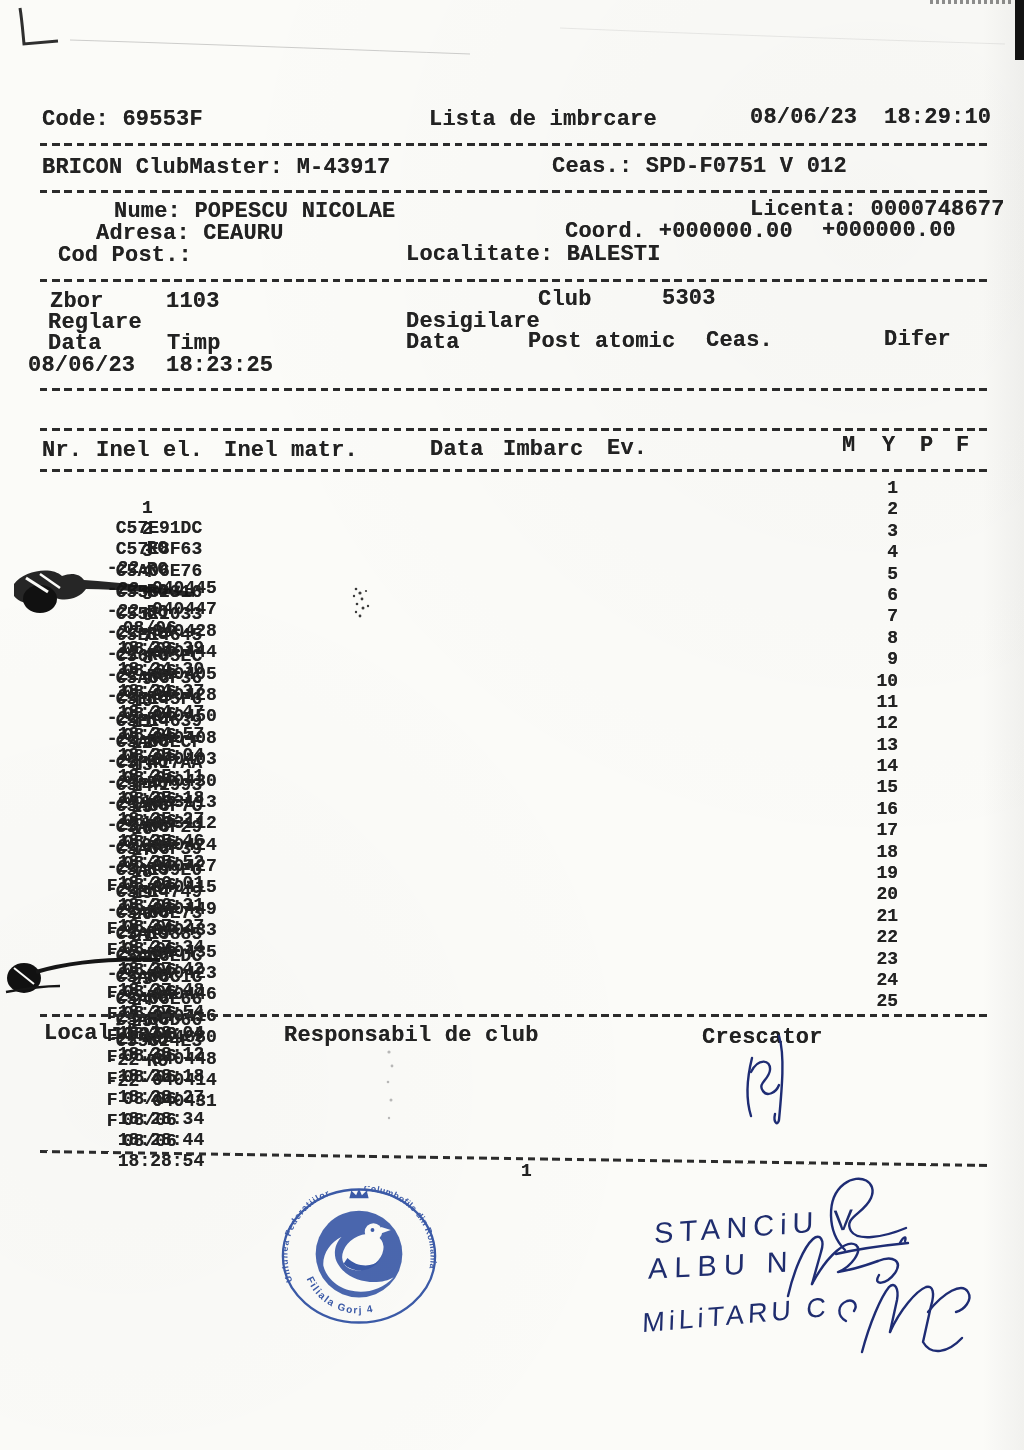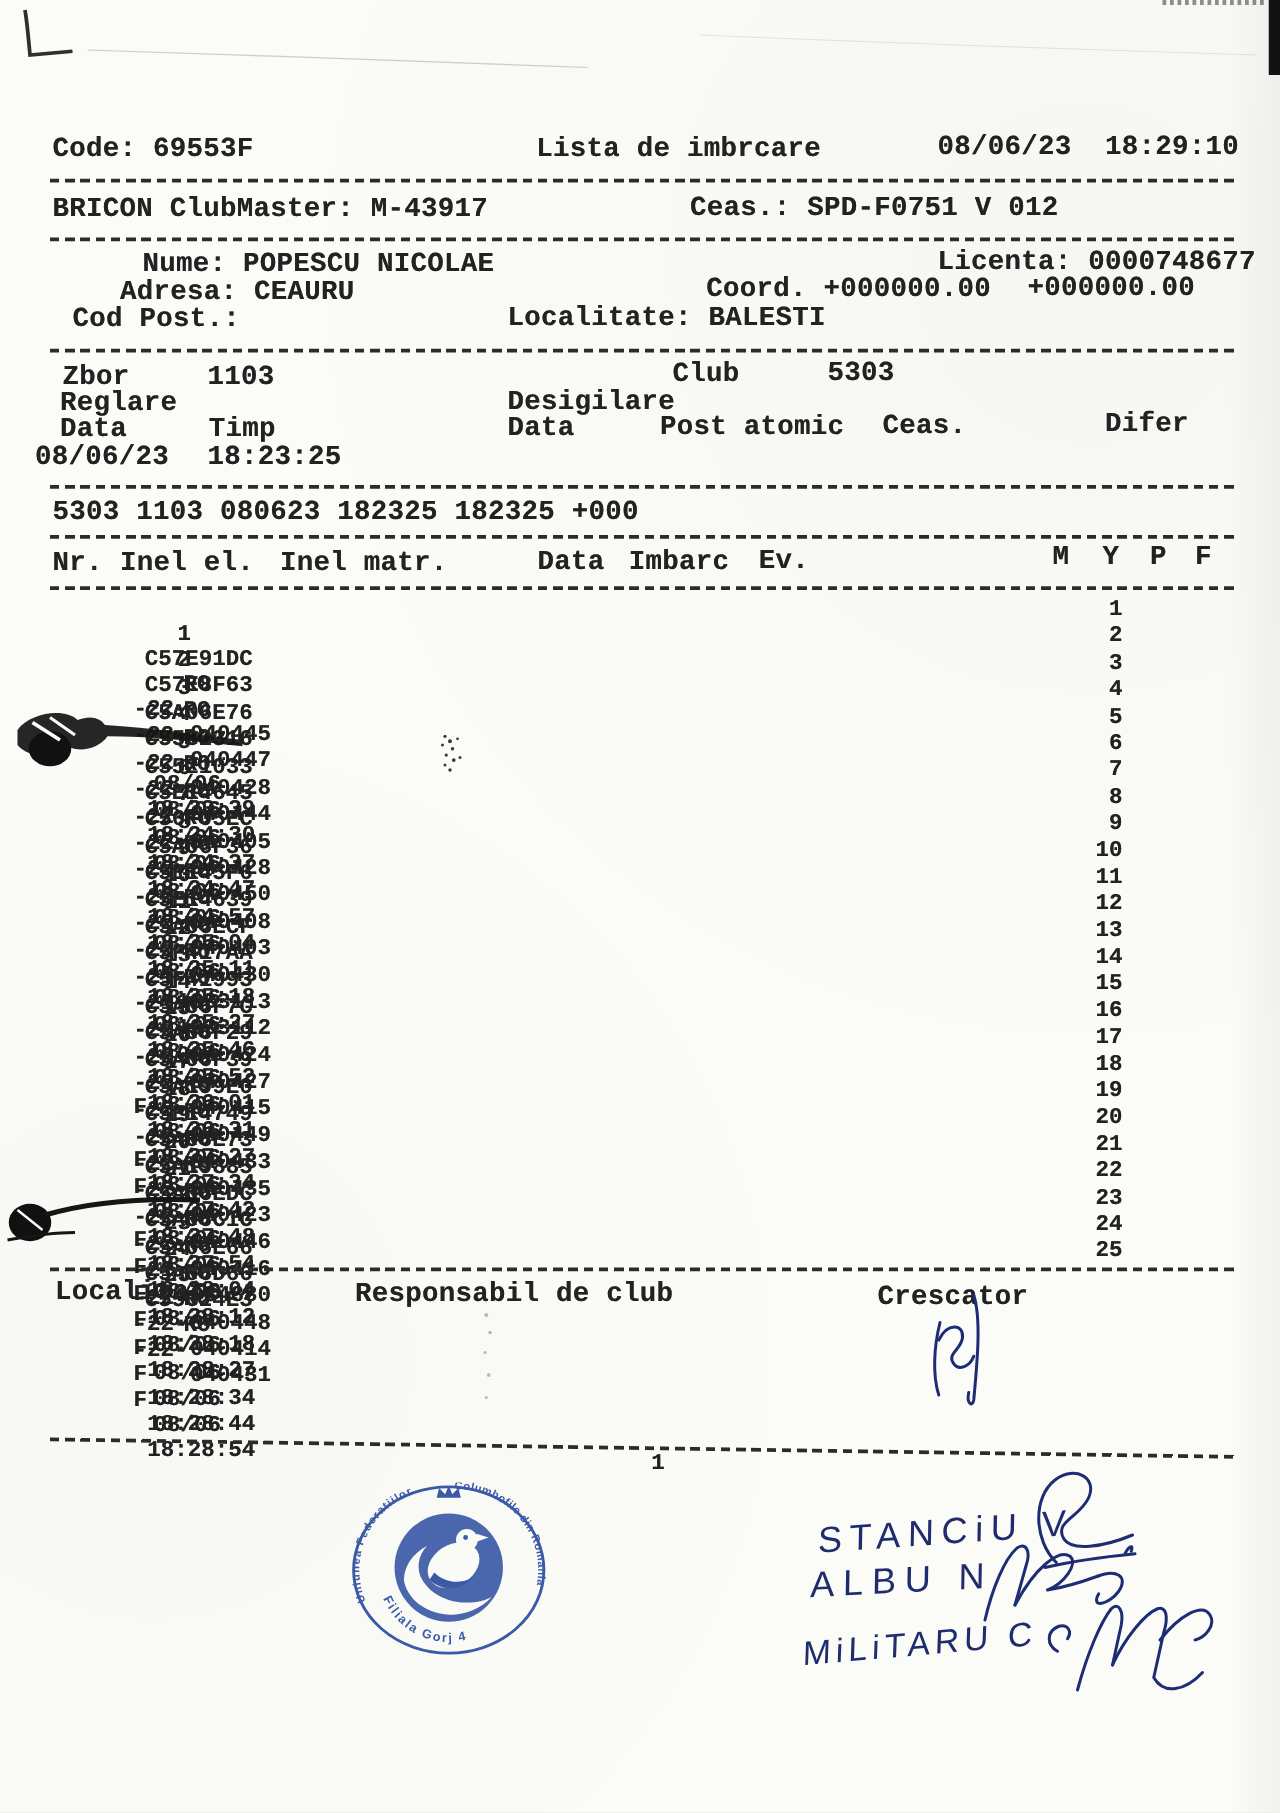--- a/index.html
+++ b/index.html
@@ -76,21 +76,20 @@
   <span class="t" style="left:48px;top:334px">Data</span>
   <span class="t" style="left:167px;top:334px">Timp</span>
   <span class="t" style="left:406px;top:333px">Data</span>
   <span class="t" style="left:528px;top:332px">Post atomic</span>
   <span class="t" style="left:706px;top:331px">Ceas.</span>
   <span class="t" style="left:884px;top:330px">Difer</span>
   <span class="t" style="left:28px;top:356px">08/06/23</span>
   <span class="t" style="left:166px;top:356px">18:23:25</span>
   <div class="dash" style="top:388px"></div>
 
-  <span class="t" style="left:42px;top:400px">5303 1103 080623 182325 182325 +000</span>
   <div class="dash" style="top:428px"></div>
 
   <span class="t" style="left:42px;top:441px">Nr.</span>
   <span class="t" style="left:96px;top:441px">Inel el.</span>
   <span class="t" style="left:224px;top:441px">Inel matr.</span>
   <span class="t" style="left:430px;top:440px">Data</span>
   <span class="t" style="left:503px;top:440px">Imbarc</span>
   <span class="t" style="left:607px;top:439px">Ev.</span>
   <span class="t" style="left:842px;top:436px">M</span>
   <span class="t" style="left:882px;top:436px">Y</span>

